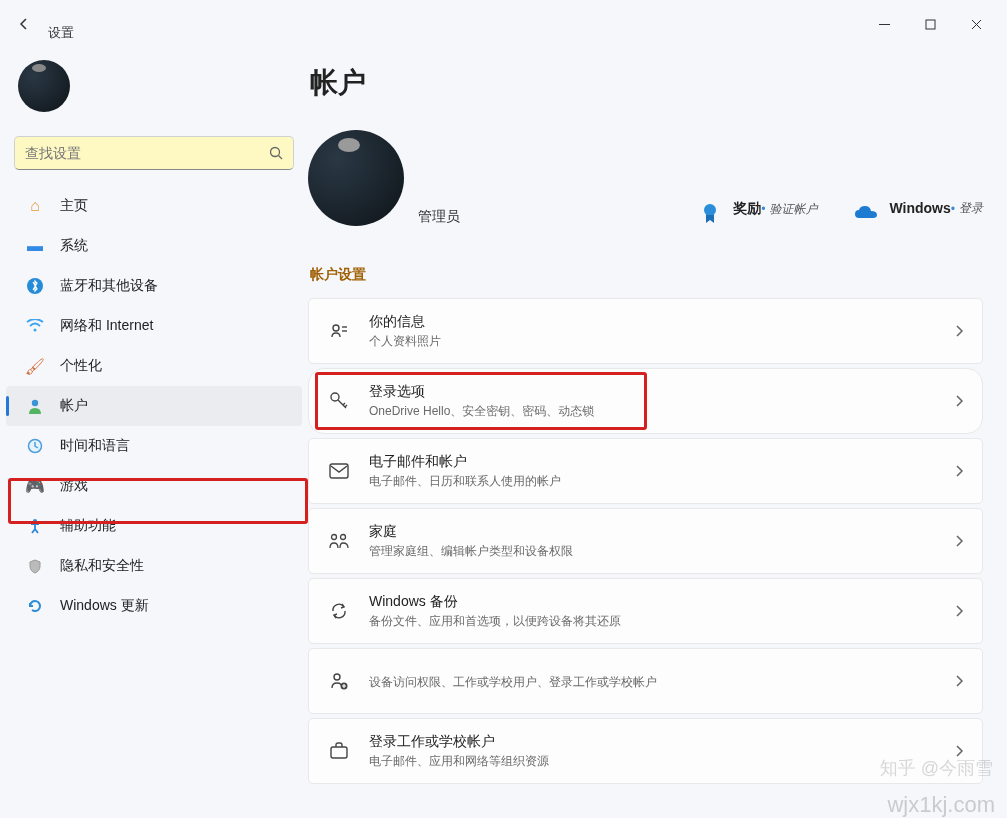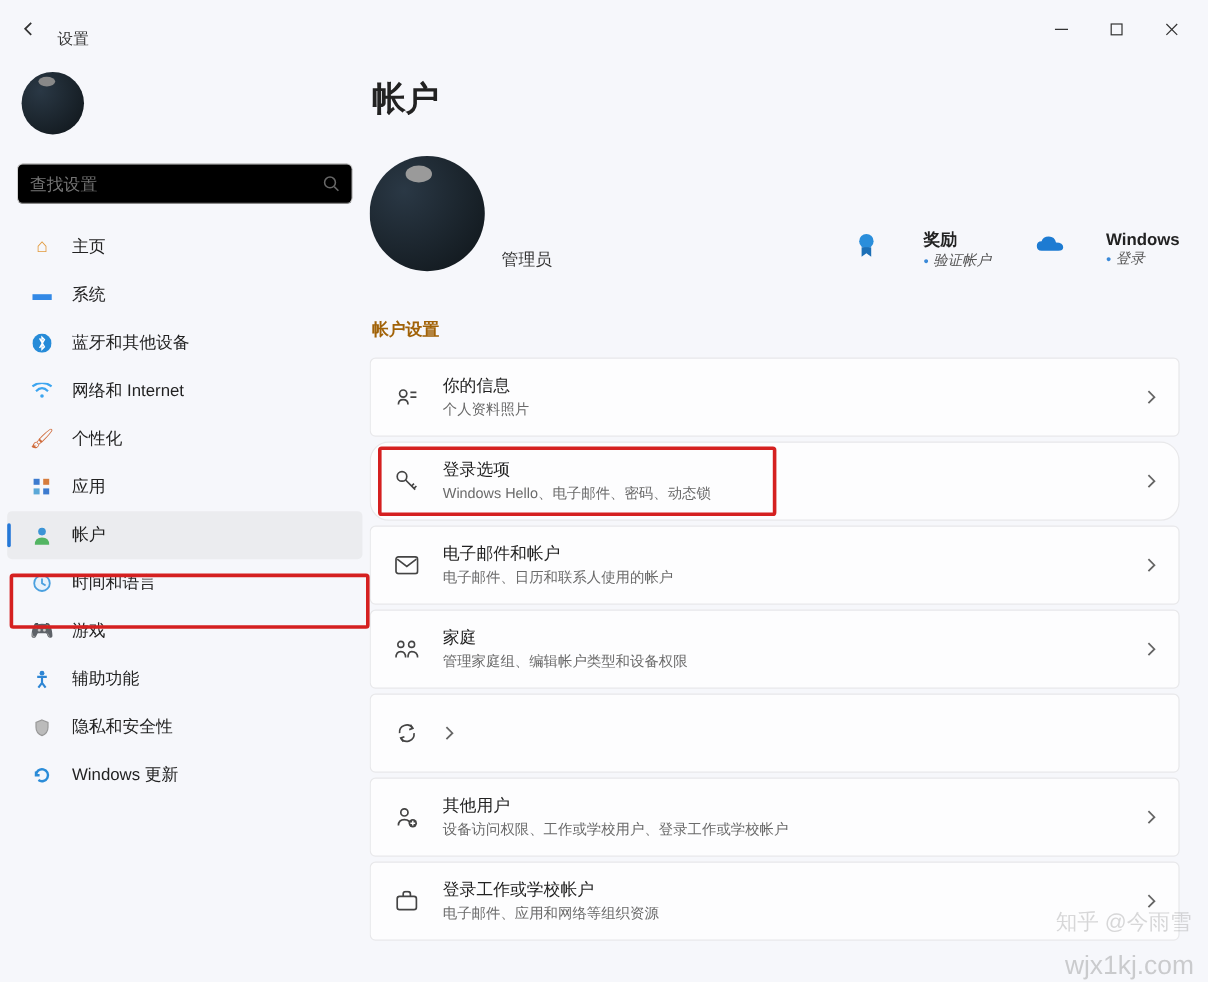--- a/index.html
+++ b/index.html
@@ -10,21 +10,21 @@
 .title { margin-left: 8px; font-size: 13px; color: #333; margin-top: 17px; }
 .window-controls { margin-left: auto; display: flex; }
 .wc { width: 46px; height: 32px; display: flex; align-items: center; justify-content: center; color: #333; }
 
 .content { display: flex; height: calc(100% - 48px); }
 
 .sidebar { width: 308px; padding: 12px 0; }
 .avatar-big { width: 52px; height: 52px; border-radius: 50%; background: radial-gradient(circle at 30% 30%, #2a3845, #0e1418); margin-left: 18px; margin-bottom: 24px; position: relative; }
 .avatar-big::after { content: ""; position: absolute; top: 4px; left: 14px; width: 14px; height: 8px; background: #888; border-radius: 50%; }
 
-.search { margin: 0 14px 16px 14px; height: 34px; border: 1px solid #d0d0d0; border-bottom: 1.5px solid #888; border-radius: 5px; background: #000000; display: flex; align-items: center; padding: 0 10px; justify-content: flex-end; }
+.search { margin: 0 14px 16px 14px; height: 34px; border: 1px solid #d0d0d0; border-bottom: 1.5px solid #888; border-radius: 5px; background: #fef9c3; display: flex; align-items: center; padding: 0 10px; justify-content: flex-end; }
 .search input { border: none; outline: none; flex: 1; font-size: 14px; background: transparent; color: #666; }
 .search .sicon { color: #666; }
 
 .nav { list-style: none; }
 .nav-item { display: flex; align-items: center; height: 40px; padding: 0 18px; font-size: 14px; color: #222; cursor: pointer; border-radius: 4px; margin: 0 6px; }
 .nav-item.active { background: #ebecef; position: relative; }
 .nav-item.active::before { content: ""; position: absolute; left: 0px; top: 10px; bottom: 10px; width: 3px; background: #2578d8; border-radius: 2px; }
 .nav-icon { width: 22px; height: 22px; margin-right: 14px; display: flex; align-items: center; justify-content: center; font-size: 16px; }
 .highlight-box { border: 3px solid #d52020; border-radius: 3px; position: absolute; }
 
@@ -32,21 +32,21 @@
 .page-title { font-size: 28px; font-weight: 600; color: #222; margin: 8px 0 28px 2px; }
 
 .account-header { display: flex; align-items: flex-end; margin-bottom: 40px; }
 .avatar-large { width: 96px; height: 96px; border-radius: 50%; background: radial-gradient(circle at 30% 30%, #2a3845, #0e1418); margin-right: 14px; position: relative; }
 .avatar-large::after { content: ""; position: absolute; top: 8px; left: 30px; width: 22px; height: 14px; background: #9a9a9a; border-radius: 50%; }
 .role-label { font-size: 14px; color: #333; }
 
 .tiles { margin-left: auto; display: flex; gap: 36px; }
 .tile { display: flex; align-items: flex-start; gap: 10px; }
 .tile-icon { width: 26px; height: 26px; display: flex; align-items: center; justify-content: center; font-size: 20px; }
-.tile-body { display: flex; flex-direction: column; margin-left: 24px; }
+.tile-body { display: flex; flex-direction: row; }
 .tile-title { font-size: 14px; font-weight: 600; color: #222; }
 .tile-sub { font-size: 12px; color: #555; display: flex; align-items: center; gap: 4px; font-style: italic; }
 .tile-sub::before { content: "•"; color: #3a89d8; }
 
 .section-title { font-size: 14px; font-weight: 600; color: #a16207; margin: 0 0 14px 2px; }
 
 .card-list { display: flex; flex-direction: column; gap: 4px; }
 .card { background: #fdfdfe; border: 1px solid #e8e8ea; border-radius: 5px; height: 66px; display: flex; align-items: center; padding: 0 18px; cursor: pointer; }
 .card-icon { width: 24px; height: 24px; color: #444; margin-right: 18px; display: flex; align-items: center; justify-content: center; }
 .card-body { flex: 1; }
@@ -127,31 +127,20 @@
               <path d="M1 3 Q9 -3 17 3" stroke="#3ca5f0" stroke-width="1.8" fill="none"></path>
               <path d="M4 7 Q9 2 14 7" stroke="#3ca5f0" stroke-width="1.8" fill="none"></path>
               <circle cx="9" cy="11" r="1.5" fill="#3ca5f0"></circle>
             </svg>
           </span>
           <span>网络和 Internet</span>
         </li>
       <li class="nav-item">
           <span class="nav-icon ic-pers">🖌</span>
           <span>个性化</span>
-        </li>
-      <li class="nav-item">
-          <span class="nav-icon ic-apps">
-            <svg width="16" height="16" viewBox="0 0 16 16">
-              <rect x="1" y="1" width="5" height="5" fill="#3c7bcf"></rect>
-              <rect x="9" y="1" width="5" height="5" fill="#d67c3d"></rect>
-              <rect x="1" y="9" width="5" height="5" fill="#5aa8d8"></rect>
-              <rect x="9" y="9" width="5" height="5" fill="#3c7bcf"></rect>
-            </svg>
-          </span>
-          <span>应用</span>
         </li>
       <li class="nav-item active">
           <span class="nav-icon ic-acct">
             <svg width="18" height="18" viewBox="0 0 18 18">
               <circle cx="9" cy="6" r="3.2" fill="#3c94d6"></circle>
               <path d="M3 17 Q3 11 9 11 Q15 11 15 17 Z" fill="#53b563"></path>
             </svg>
           </span>
           <span>帐户</span>
         </li>
@@ -257,21 +246,21 @@
       <div class="card" style="position:relative;border-radius:16px;">
         <div class="highlight-box" style="left:6px;top:3px;right:335px;bottom:3px;width:auto;height:auto;"></div>
         <div class="card-icon">
             <svg width="20" height="20" viewBox="0 0 20 20">
               <circle cx="6" cy="6" r="4" stroke="#444" stroke-width="1.4" fill="none"></circle>
               <path d="M9 9 L17 17 M14 14 L16 12 M16 16 L18 14" stroke="#444" stroke-width="1.4" fill="none"></path>
             </svg>
           </div>
         <div class="card-body">
             <div class="card-title">登录选项</div>
-            <div class="card-sub">Windows Hello、电子邮件、密码、动态锁</div>
+            <div class="card-sub">OneDrive Hello、安全密钥、密码、动态锁</div>
           </div>
         <div class="chevron">
             <svg width="10" height="14" viewBox="0 0 10 14">
               <path d="M3 2 L8 7 L3 12" stroke="#666" stroke-width="1.5" fill="none"></path>
             </svg>
           </div>
       </div>
 
       <div class="card">
         <div class="card-icon">
@@ -309,39 +298,42 @@
             </svg>
           </div>
       </div>
 
       <div class="card">
         <div class="card-icon">
             <svg width="20" height="20" viewBox="0 0 20 20">
               <path d="M4 10 A6 6 0 0 1 15 6 M16 10 A6 6 0 0 1 5 14" stroke="#444" stroke-width="1.4" fill="none"></path>
               <path d="M13 3 L15 6 L12 7 M7 17 L5 14 L8 13" stroke="#444" stroke-width="1.4" fill="none"></path>
             </svg>
+          </div>
+        <div class="card-body">
+            <div class="card-title">Windows 备份</div>
+            <div class="card-sub">备份文件、应用和首选项，以便跨设备将其还原</div>
           </div>
         <div class="chevron">
             <svg width="10" height="14" viewBox="0 0 10 14">
               <path d="M3 2 L8 7 L3 12" stroke="#666" stroke-width="1.5" fill="none"></path>
             </svg>
           </div>
       </div>
 
       <div class="card">
         <div class="card-icon">
             <svg width="20" height="20" viewBox="0 0 20 20">
               <circle cx="8" cy="6" r="3" stroke="#444" stroke-width="1.4" fill="none"></circle>
               <path d="M3 17 Q3 12 8 12 Q13 12 13 17" stroke="#444" stroke-width="1.4" fill="none"></path>
               <circle cx="15" cy="15" r="3.5" fill="#444"></circle>
               <path d="M15 13 V17 M13 15 H17" stroke="#fff" stroke-width="1.2"></path>
             </svg>
           </div>
         <div class="card-body">
-            <div class="card-title">其他用户</div>
             <div class="card-sub">设备访问权限、工作或学校用户、登录工作或学校帐户</div>
           </div>
         <div class="chevron">
             <svg width="10" height="14" viewBox="0 0 10 14">
               <path d="M3 2 L8 7 L3 12" stroke="#666" stroke-width="1.5" fill="none"></path>
             </svg>
           </div>
       </div>
 
       <div class="card">

